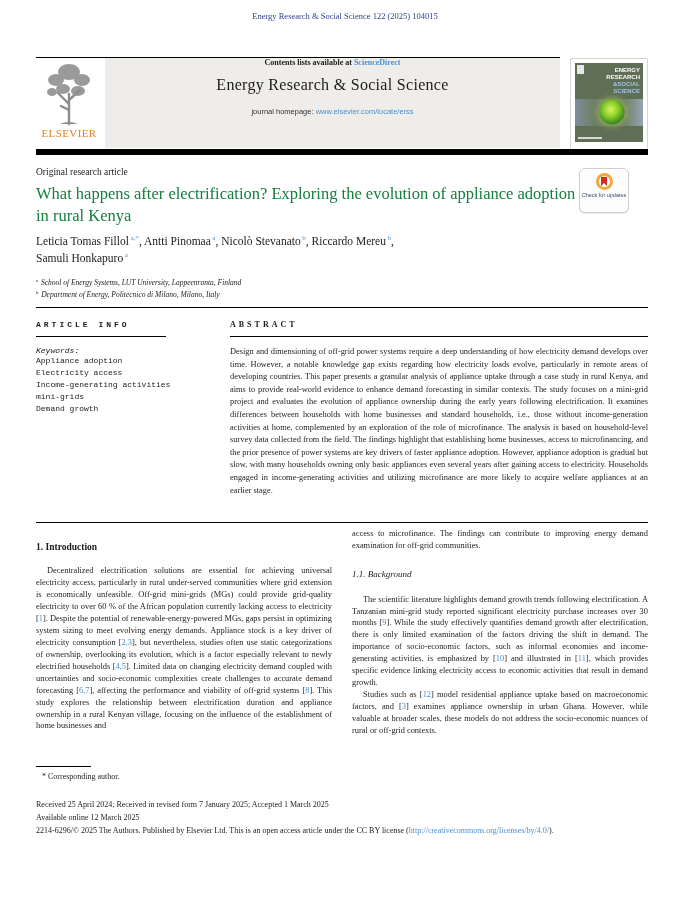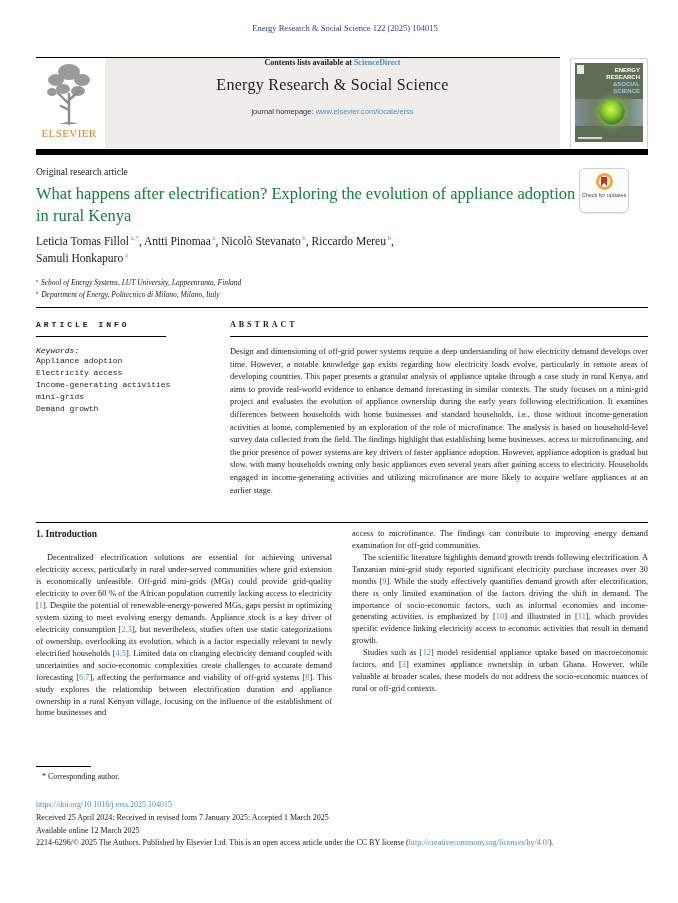--- a/index.html
+++ b/index.html
@@ -15,21 +15,21 @@
     position:relative;width:678px;height:903px;background:#fff;
     font-family:"Liberation Serif","DejaVu Serif",serif;color:var(--ink);
     overflow:hidden;margin:0 auto;
   }
   .lnk{color:var(--link);}
   sup{font-size:0.62em;line-height:0;}
   sup.lnk{color:var(--link);}
   .it{font-style:italic;}
 
   
-  .citation{position:absolute;top:23px;left:0;width:100%;text-align:center;
+  .citation{position:absolute;top:11px;left:0;width:100%;text-align:center;
     font-size:8.5px;color:var(--navy);padding-left:12px;}
 
   
   .top-rule{position:absolute;left:36px;top:57px;width:524px;height:1px;background:#000;}
   .header-box{position:absolute;left:105px;top:58px;width:455px;height:90px;
     background:var(--graybox);text-align:center;}
   .contents-line{font-size:8px;font-weight:bold;}
   .journal-title{margin-top:9px;font-size:16px;letter-spacing:0.3px;}
   .homepage-line{margin-top:13px;font-size:7.5px;font-family:"Liberation Sans",sans-serif;color:#333;}
   .elsevier{position:absolute;left:36px;top:60px;width:66px;height:88px;text-align:center;}
@@ -83,21 +83,21 @@
   .heading-rule{height:1px;background:#000;margin:7px 0 9px;}
   .kw-label{font-size:8px;font-style:italic;margin-bottom:0;}
   .kw-item{font-size:8px;line-height:1.5;}
   .abstract{position:absolute;left:230px;top:320px;width:418px;}
   .abstract-text{font-size:8.4px;line-height:1.5;text-align:justify;}
 
   
   .col{position:absolute;top:528px;width:296px;font-size:8.4px;line-height:1.42;text-align:justify;}
   .col-left{left:36px;}
   .col-right{left:352px;}
-  .h1-heading{font-size:9.5px;font-weight:bold;margin-bottom:11px;text-align:left;}
+  .h1-heading{font-size:9.5px;font-weight:bold;margin-bottom:11px;text-align:left;margin-top:13px;}
   .h2-heading{font-size:9px;font-style:italic;margin:16px 0 13px;text-align:left;}
   .para{text-indent:11px;}
   .para-cont{text-indent:0;}
   .para + .para{margin-top:0;}
 
   
   .footnote{position:absolute;left:36px;top:766px;width:310px;font-size:8px;line-height:1.55;}
   .footnote-rule{width:55px;height:1px;background:#000;margin-bottom:4px;}
   .footnote-l1{padding-left:6px;}
   .footnote-l2{padding-left:12px;}
@@ -204,29 +204,29 @@
 
   <div class="info-rule-bottom"></div>
 
   <div class="col col-left">
     <div class="h1-heading">1. Introduction</div>
     <div class="para"><span>Decentralized electrification solutions are essential for achieving universal electricity access, particularly in rural under-served communities where grid extension is economically unfeasible. Off-grid mini-grids (MGs) could provide grid-quality electricity to over 60 % of the African population currently lacking access to electricity [</span><span class="lnk">1</span><span>]. Despite the potential of renewable-energy-powered MGs, gaps persist in optimizing system sizing to meet evolving energy demands. Appliance stock is a key driver of electricity consumption [</span><span class="lnk">2,3</span><span>], but nevertheless, studies often use static categorizations of ownership, overlooking its evolution, which is a factor especially relevant to newly electrified households [</span><span class="lnk">4,5</span><span>]. Limited data on changing electricity demand coupled with uncertainties and socio-economic complexities create challenges to accurate demand forecasting [</span><span class="lnk">6,7</span><span>], affecting the performance and viability of off-grid systems [</span><span class="lnk">8</span><span>]. This study explores the relationship between electrification duration and appliance ownership in a rural Kenyan village, focusing on the influence of the establishment of home businesses and</span></div>
   </div>
 
   <div class="col col-right">
     <div class="para-cont">access to microfinance. The findings can contribute to improving energy demand examination for off-grid communities.</div>
+    <div class="h2-heading">1.1. Background</div>
     <div class="para"><span>The scientific literature highlights demand growth trends following electrification. A Tanzanian mini-grid study reported significant electricity purchase increases over 30 months [</span><span class="lnk">9</span><span>]. While the study effectively quantifies demand growth after electrification, there is only limited examination of the factors driving the shift in demand. The importance of socio-economic factors, such as informal economies and income-generating activities, is emphasized by [</span><span class="lnk">10</span><span>] and illustrated in [</span><span class="lnk">11</span><span>], which provides specific evidence linking electricity access to economic activities that result in demand growth.</span></div>
     <div class="para"><span>Studies such as [</span><span class="lnk">12</span><span>] model residential appliance uptake based on macroeconomic factors, and [</span><span class="lnk">3</span><span>] examines appliance ownership in urban Ghana. However, while valuable at broader scales, these models do not address the socio-economic nuances of rural or off-grid contexts.</span></div>
   </div>
 
   <div class="footnote">
     <div class="footnote-rule"></div>
     <div class="footnote-l1">* Corresponding author.</div>
   </div>
 
   <div class="footer">
-    <div class="row lnk">https://doi.org/10.1016/j.erss.2025.104015</div>
     <div class="row">Received 25 April 2024; Received in revised form 7 January 2025; Accepted 1 March 2025</div>
     <div class="row">Available online 12 March 2025</div>
     <div class="row"><span>2214-6296/© 2025 The Authors. Published by Elsevier Ltd. This is an open access article under the CC BY license (</span><span class="lnk">http://creativecommons.org/licenses/by/4.0/</span><span>).</span></div>
   </div>
 
 </div>
 
 </body></html>

